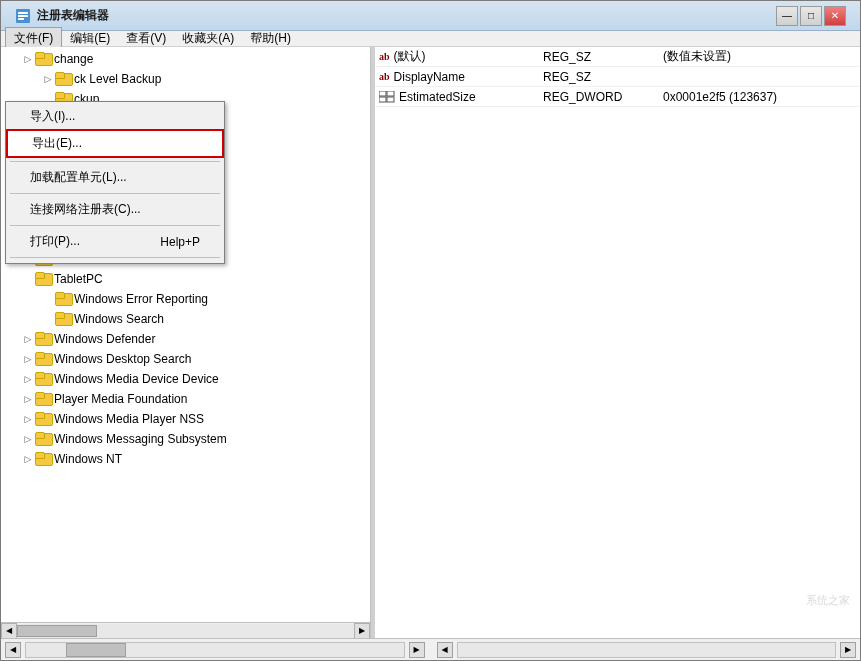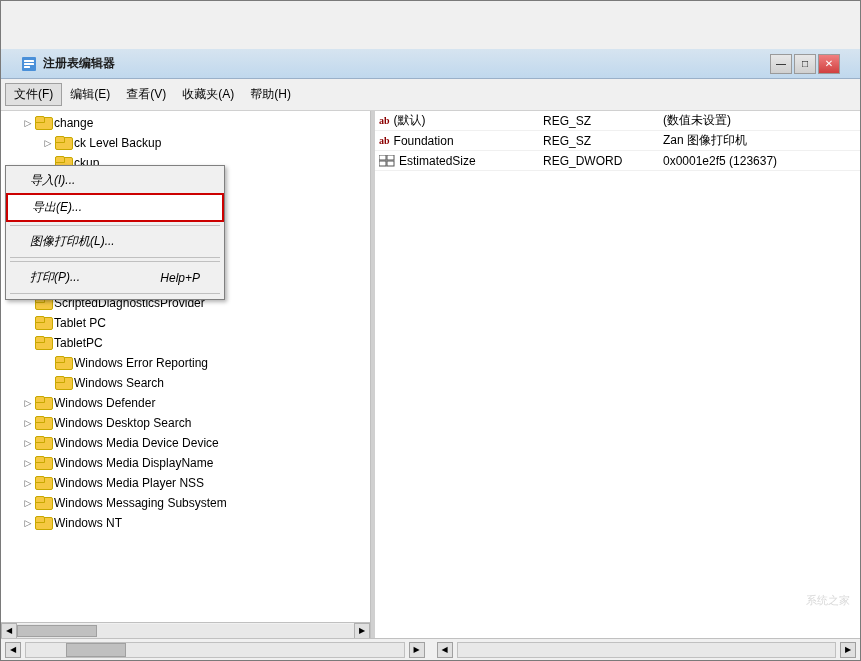--- a/index.html
+++ b/index.html
@@ -21,23 +21,22 @@
       flex-direction: column;
       background: #f0f0f0;
     }
 
     .title-bar {
       height: 30px;
       background: linear-gradient(to bottom, #d6e4f0 0%, #c0d8ed 100%);
       display: flex;
       align-items: center;
       justify-content: space-between;
-      padding: 0 20px;
+      padding: 0 14px;
       border-bottom: 1px solid #9ab0c8;
-      margin-top: 48px;
     }
 
     .title-bar-left {
       display: flex;
       align-items: center;
       gap: 6px;
     }
 
     .title-text {
       font-size: 12px;
@@ -62,21 +61,21 @@
       font-size: 10px;
     }
 
     .title-btn.close {
       background: linear-gradient(to bottom, #f08080, #d04040);
       color: white;
     }
 
     
     .menu-bar {
-      height: 32px;
+      height: 16px;
       background: #f0f0f0;
       display: flex;
       align-items: center;
       border-bottom: 1px solid #d0d0d0;
       padding: 0 4px;
     }
 
     .menu-item {
       padding: 2px 8px;
       cursor: pointer;
@@ -264,21 +263,20 @@
 
     .dropdown-item {
       padding: 4px 24px 4px 24px;
       cursor: pointer;
       font-size: 12px;
       color: #000;
       white-space: nowrap;
       display: flex;
       align-items: center;
       justify-content: space-between;
-      font-style: italic;
     }
 
     .dropdown-separator {
       height: 1px;
       background: #c0c0c0;
       margin: 3px 4px;
     }
 
     .dropdown-shortcut {
       margin-left: 20px;
@@ -456,21 +454,21 @@
           <span class="tree-label">Windows Desktop Search</span>
         </div>
         <div class="tree-item" style="padding-left: 20px;">
           <span class="tree-toggle">▷</span>
           <span class="folder-icon"></span>
           <span class="tree-label">Windows Media Device Device</span>
         </div>
         <div class="tree-item" style="padding-left: 20px;">
           <span class="tree-toggle">▷</span>
           <span class="folder-icon"></span>
-          <span class="tree-label">Windows Media DisplayName</span>
+          <span class="tree-label">Player Media Foundation</span>
         </div>
         <div class="tree-item" style="padding-left: 20px;">
           <span class="tree-toggle">▷</span>
           <span class="folder-icon"></span>
           <span class="tree-label">Windows Media Player NSS</span>
         </div>
         <div class="tree-item" style="padding-left: 20px;">
           <span class="tree-toggle">▷</span>
           <span class="folder-icon"></span>
           <span class="tree-label">Windows Messaging Subsystem</span>
@@ -501,24 +499,23 @@
             <span style="color:#8B0000; font-size:10px; font-weight:bold; margin-right:4px; font-family:serif;">ab</span>
             <span>(默认)</span>
           </div>
           <div class="value-type-cell">REG_SZ</div>
           <div class="value-data-cell">(数值未设置)</div>
         </div>
 
         <div class="value-row">
           <div class="value-name-cell">
             <span style="color:#8B0000; font-size:10px; font-weight:bold; margin-right:4px; font-family:serif;">ab</span>
-            <span>Foundation</span>
+            <span>DisplayName</span>
           </div>
           <div class="value-type-cell">REG_SZ</div>
-          <div class="value-data-cell">Zan 图像打印机</div>
         </div>
 
         <div class="value-row">
           <div class="value-name-cell">
             <svg width="16" height="12" style="margin-right:4px; flex-shrink:0;">
               <rect x="0" y="0" width="7" height="5" fill="none" stroke="#555" stroke-width="1"></rect>
               <rect x="8" y="0" width="7" height="5" fill="none" stroke="#555" stroke-width="1"></rect>
               <rect x="0" y="6" width="7" height="5" fill="none" stroke="#555" stroke-width="1"></rect>
               <rect x="8" y="6" width="7" height="5" fill="none" stroke="#555" stroke-width="1"></rect>
             </svg>
@@ -532,23 +529,26 @@
 
     <div class="dropdown-menu">
       <div class="dropdown-item">
         <span>导入(I)...</span>
       </div>
       <div class="dropdown-item" style="background:white; border: 2px solid #cc0000; font-weight:normal;">
         <span>导出(E)...</span>
       </div>
       <div class="dropdown-separator"></div>
       <div class="dropdown-item">
-        <span>图像打印机(L)...</span>
+        <span>加载配置单元(L)...</span>
       </div>
       <div class="dropdown-separator"></div>
+      <div class="dropdown-item">
+        <span>连接网络注册表(C)...</span>
+      </div>
       <div class="dropdown-separator"></div>
       <div class="dropdown-item">
         <span>打印(P)...</span>
         <span class="dropdown-shortcut">Help+P</span>
       </div>
       <div class="dropdown-separator"></div>
     </div>
 
     <div class="watermark">系统之家</div>
   </div>

